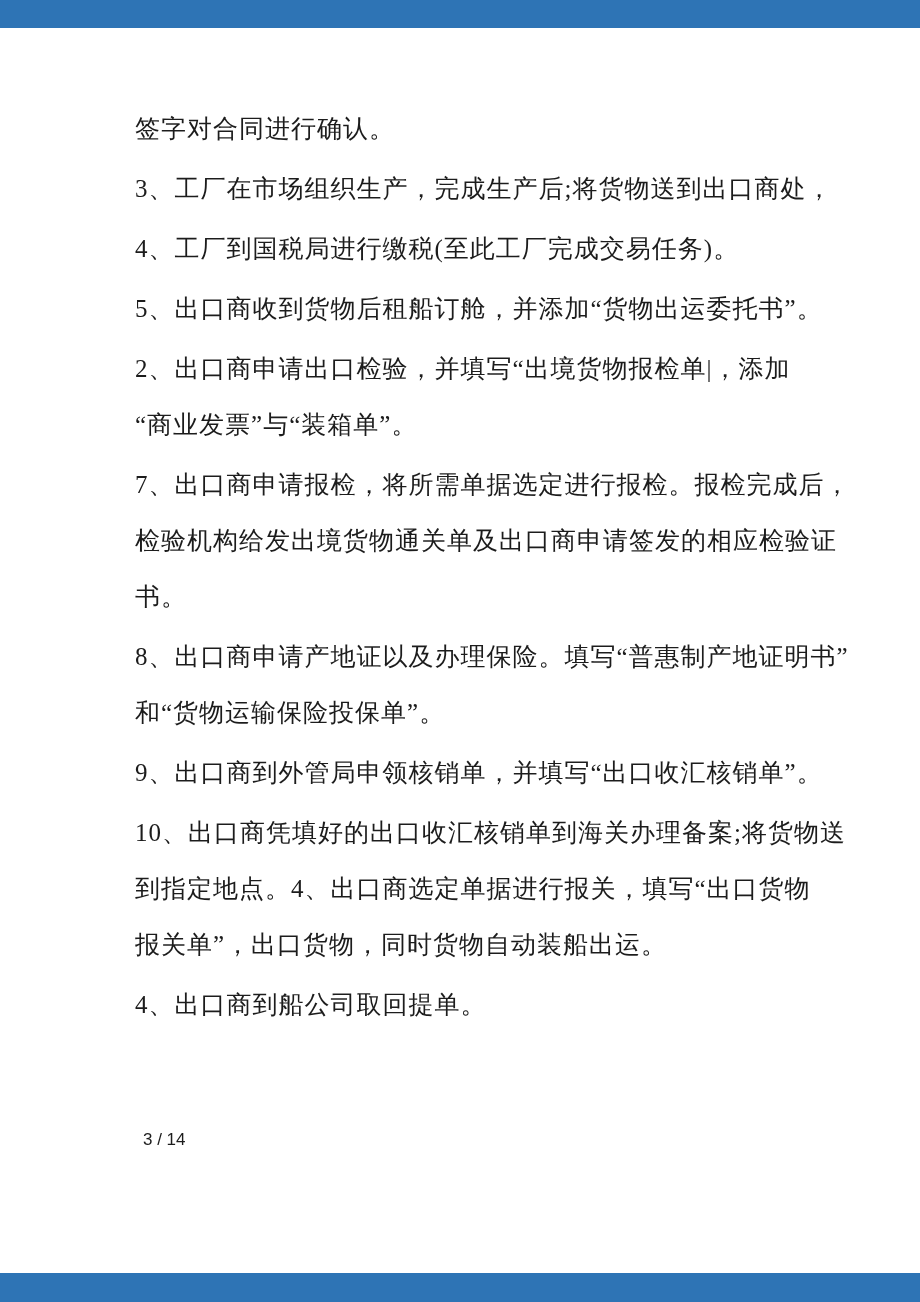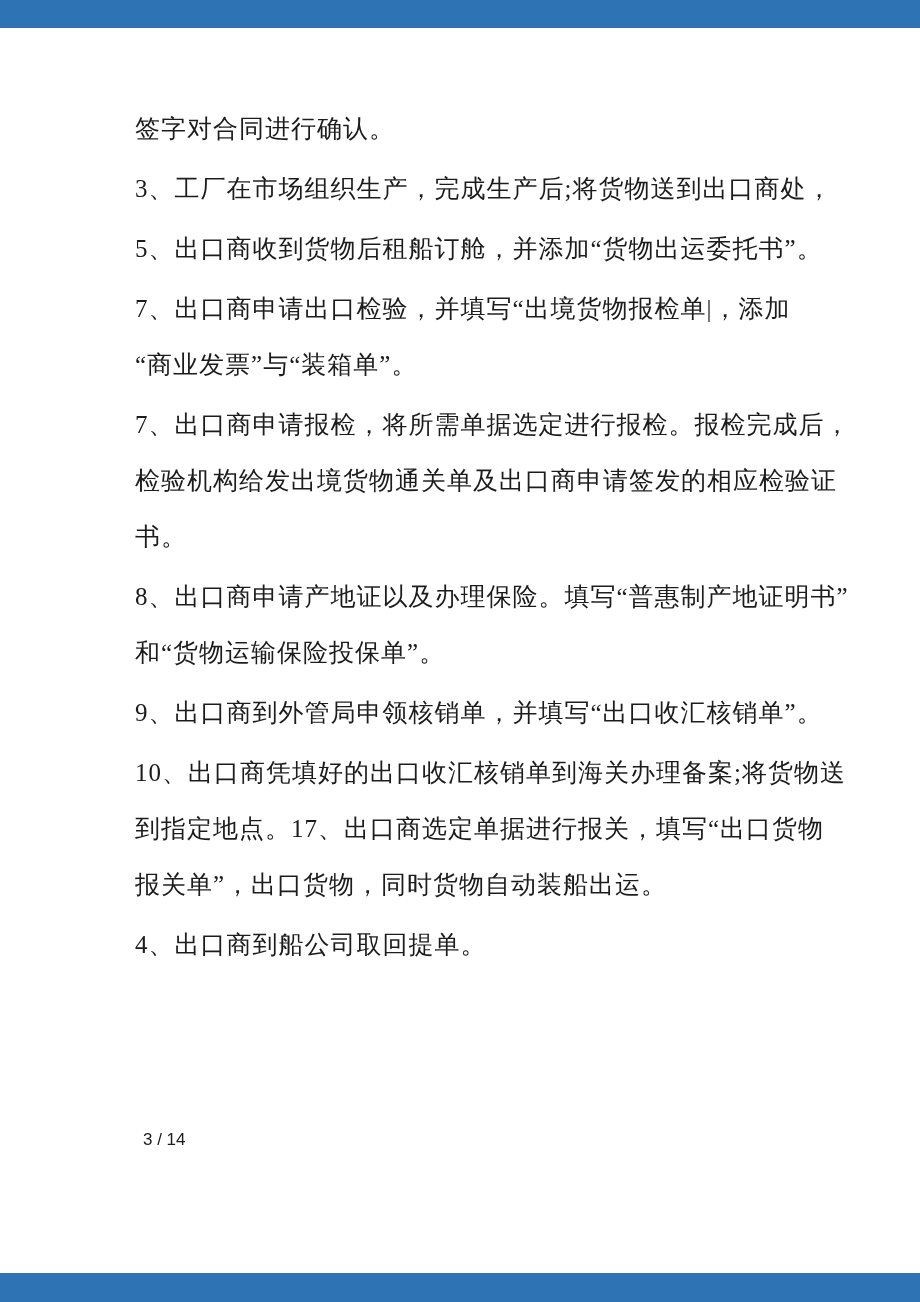--- a/index.html
+++ b/index.html
@@ -57,48 +57,51 @@
 <div class="doc-body">
 
   <div class="para">
     <div class="line">签字对合同进行确认。</div>
   </div>
 
   <div class="para">
     <div class="line">3、工厂在市场组织生产，完成生产后;将货物送到出口商处，</div>
   </div>
 
+  <div class="para">
+    <div class="line">4、工厂到国税局进行缴税(至此工厂完成交易任务)。</div>
+  </div>
 
   <div class="para">
     <div class="line">5、出口商收到货物后租船订舱，并添加“货物出运委托书”。</div>
   </div>
 
   <div class="para">
-    <div class="line">7、出口商申请出口检验，并填写“出境货物报检单|，添加</div>
+    <div class="line">2、出口商申请出口检验，并填写“出境货物报检单|，添加</div>
     <div class="line">“商业发票”与“装箱单”。</div>
   </div>
 
   <div class="para">
     <div class="line">7、出口商申请报检，将所需单据选定进行报检。报检完成后，</div>
     <div class="line">检验机构给发出境货物通关单及出口商申请签发的相应检验证</div>
     <div class="line">书。</div>
   </div>
 
   <div class="para">
     <div class="line">8、出口商申请产地证以及办理保险。填写“普惠制产地证明书”</div>
     <div class="line">和“货物运输保险投保单”。</div>
   </div>
 
   <div class="para">
     <div class="line">9、出口商到外管局申领核销单，并填写“出口收汇核销单”。</div>
   </div>
 
   <div class="para">
     <div class="line">10、出口商凭填好的出口收汇核销单到海关办理备案;将货物送</div>
-    <div class="line">到指定地点。17、出口商选定单据进行报关，填写“出口货物</div>
+    <div class="line">到指定地点。4、出口商选定单据进行报关，填写“出口货物</div>
     <div class="line">报关单”，出口货物，同时货物自动装船出运。</div>
   </div>
 
   <div class="para">
     <div class="line">4、出口商到船公司取回提单。</div>
   </div>
 
 </div>
 
 <div class="page-number">3 / 14</div>

